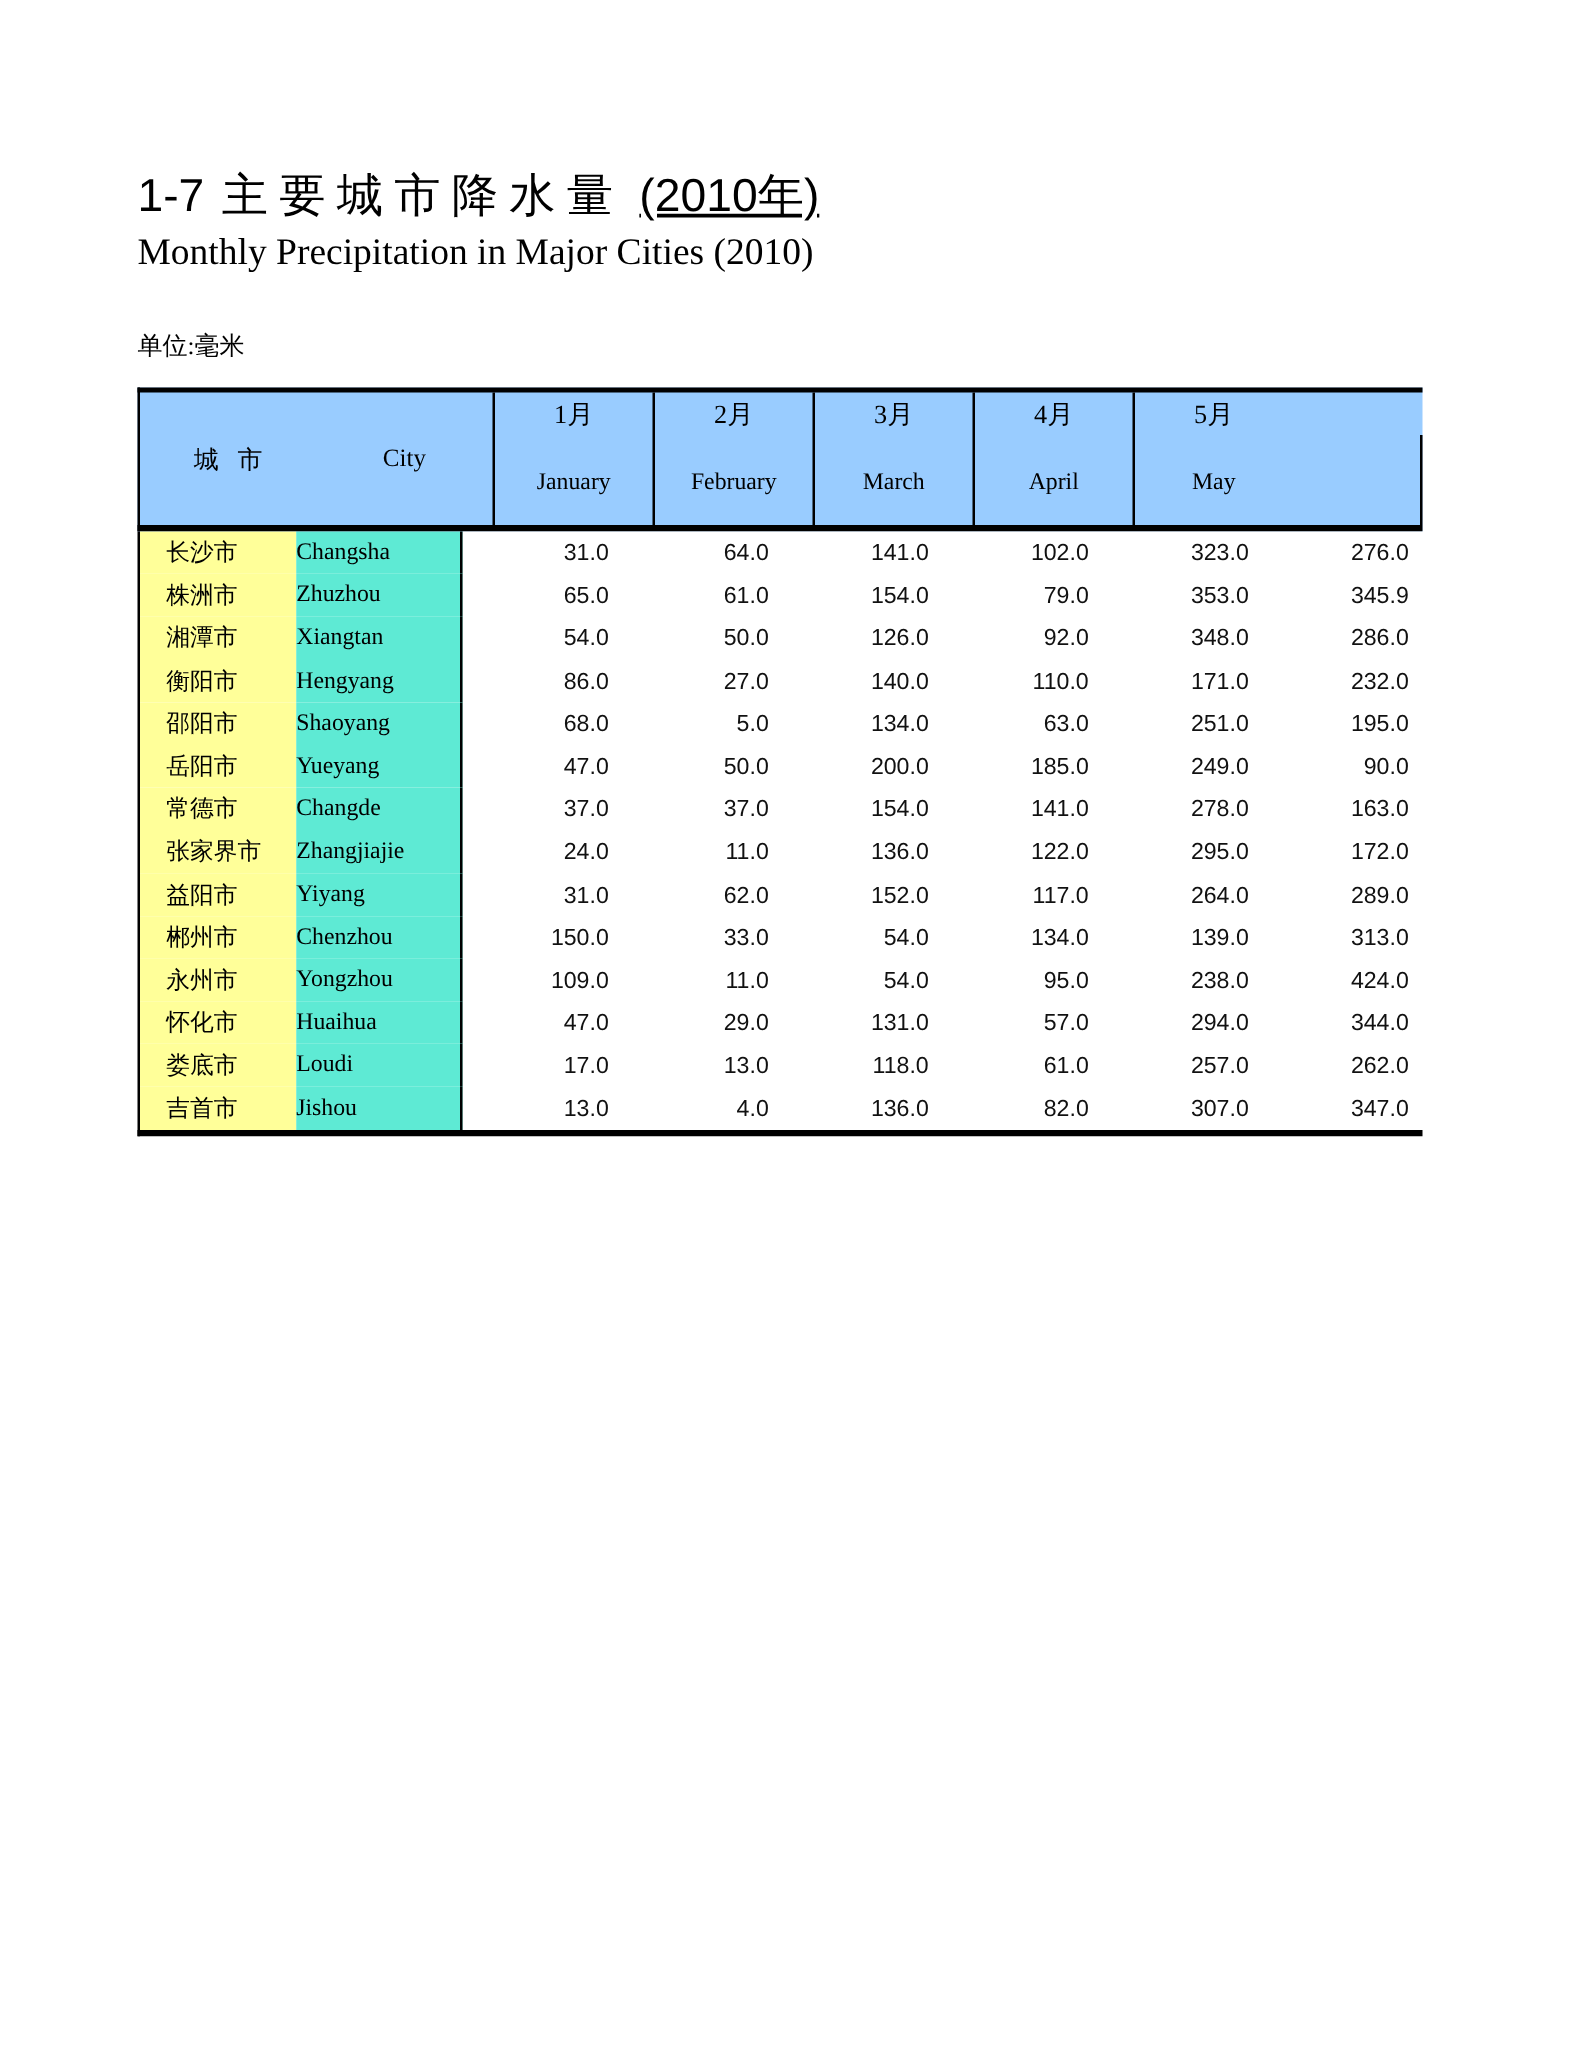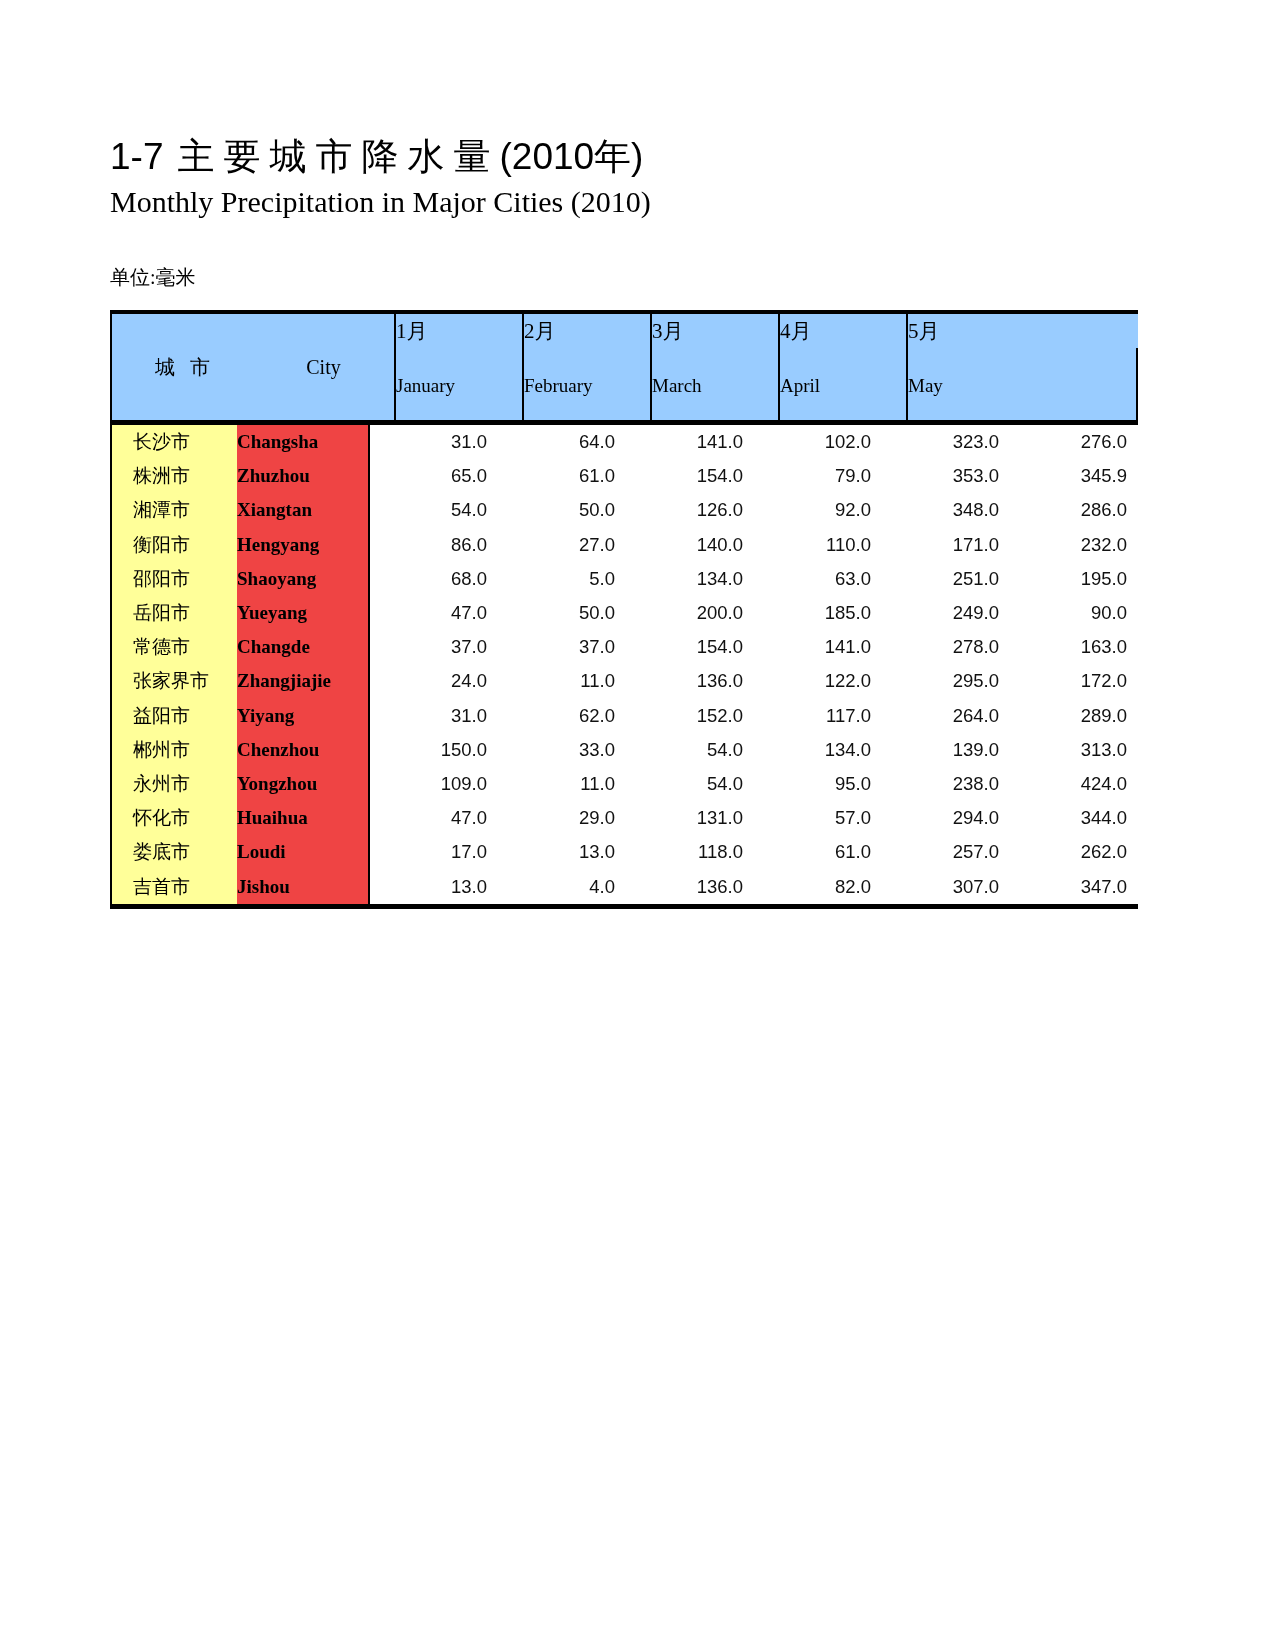--- a/index.html
+++ b/index.html
@@ -12,21 +12,21 @@
   .page { position: relative; width: 1275px; height: 1650px; overflow: hidden; }
 
   
   .title-zh {
     position: absolute; left: 110px; top: 136px;
     font-family: "Liberation Sans", sans-serif;
     font-size: 37px; line-height: 42px; color: #000;
     white-space: nowrap;
   }
   .title-zh .spread { letter-spacing: 9px; margin-left: 14px; }
-  .title-zh .year { margin-left: 0; }
+  .title-zh .year { margin-left: 12px; text-decoration: underline; }
   .title-en {
     position: absolute; left: 110px; top: 184px;
     font-family: "Liberation Serif", serif;
     font-size: 30px; line-height: 36px; white-space: nowrap;
   }
   .unit-note {
     position: absolute; left: 110px; top: 263px;
     font-size: 20px; line-height: 28px;
   }
 
@@ -46,43 +46,43 @@
   }
   .city-head {
     width: 282px; display: flex; align-items: center;
   }
   .city-head .half { width: 50%; text-align: center; font-size: 20px; white-space: pre; }
   .months-wrap { display: flex; }
   .month-head {
     width: 128px; box-sizing: border-box;
     border-left: 2px solid #000;
     display: flex; flex-direction: column; justify-content: space-between;
-    align-items: flex-start;
+    align-items: center;
     padding: 4px 0 22px 0;
   }
   .month-head .m-zh { font-size: 21px; line-height: 26px; }
   .month-head .m-en { font-size: 19px; line-height: 24px; }
   .partial-right-border {
     position: absolute; right: 0; top: 34px; bottom: 0;
     width: 2px; background: #000;
   }
 
   .tbody {
     border-left: 2px solid #000;
     border-bottom: 5px solid #000;
   }
   .trow { display: flex; height: 34.2px; }
   .trow .cell { display: flex; align-items: center; box-sizing: border-box; }
   .cell.zh {
     width: 125px; padding-left: 21px;
     background: #FFFF99; font-size: 19px;
   }
   .cell.en {
-    width: 133px; background: #ef4444;
-    border-right: 2px solid #000; font-size: 19px; font-weight: bold;
+    width: 133px; background: #5eead4;
+    border-right: 2px solid #000; font-size: 19px;
   }
   .cell.num {
     width: 128px; justify-content: flex-end; padding-right: 11px;
     font-family: "Liberation Sans", sans-serif;
     font-size: 18.5px; color: #111;
   }
 </style>
 </head>
 <body>
 

